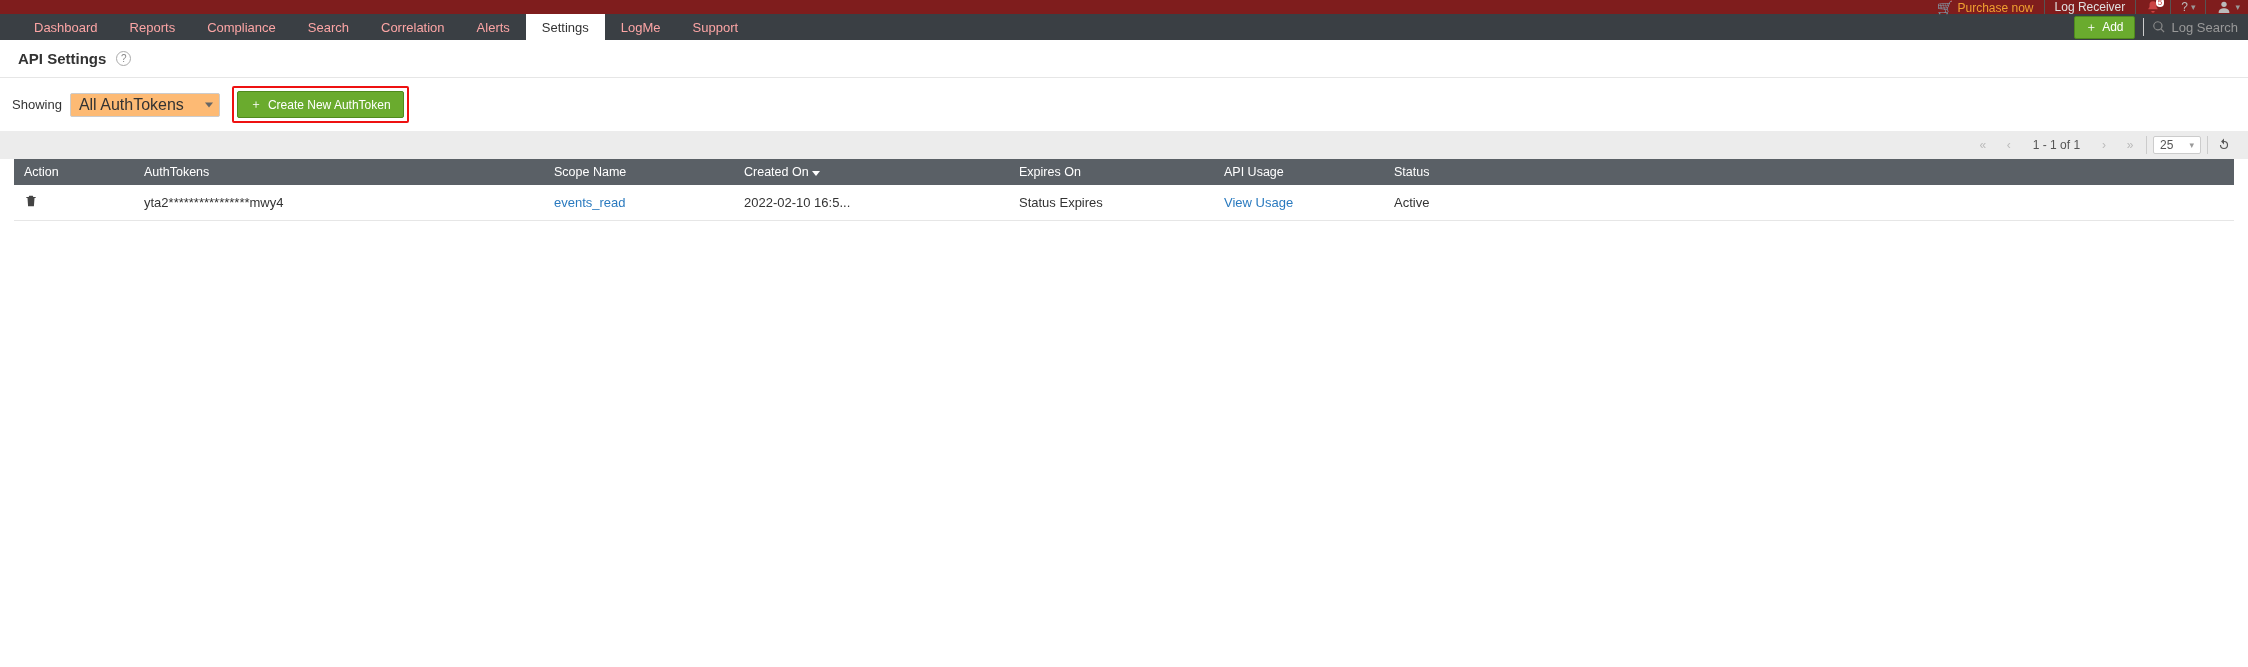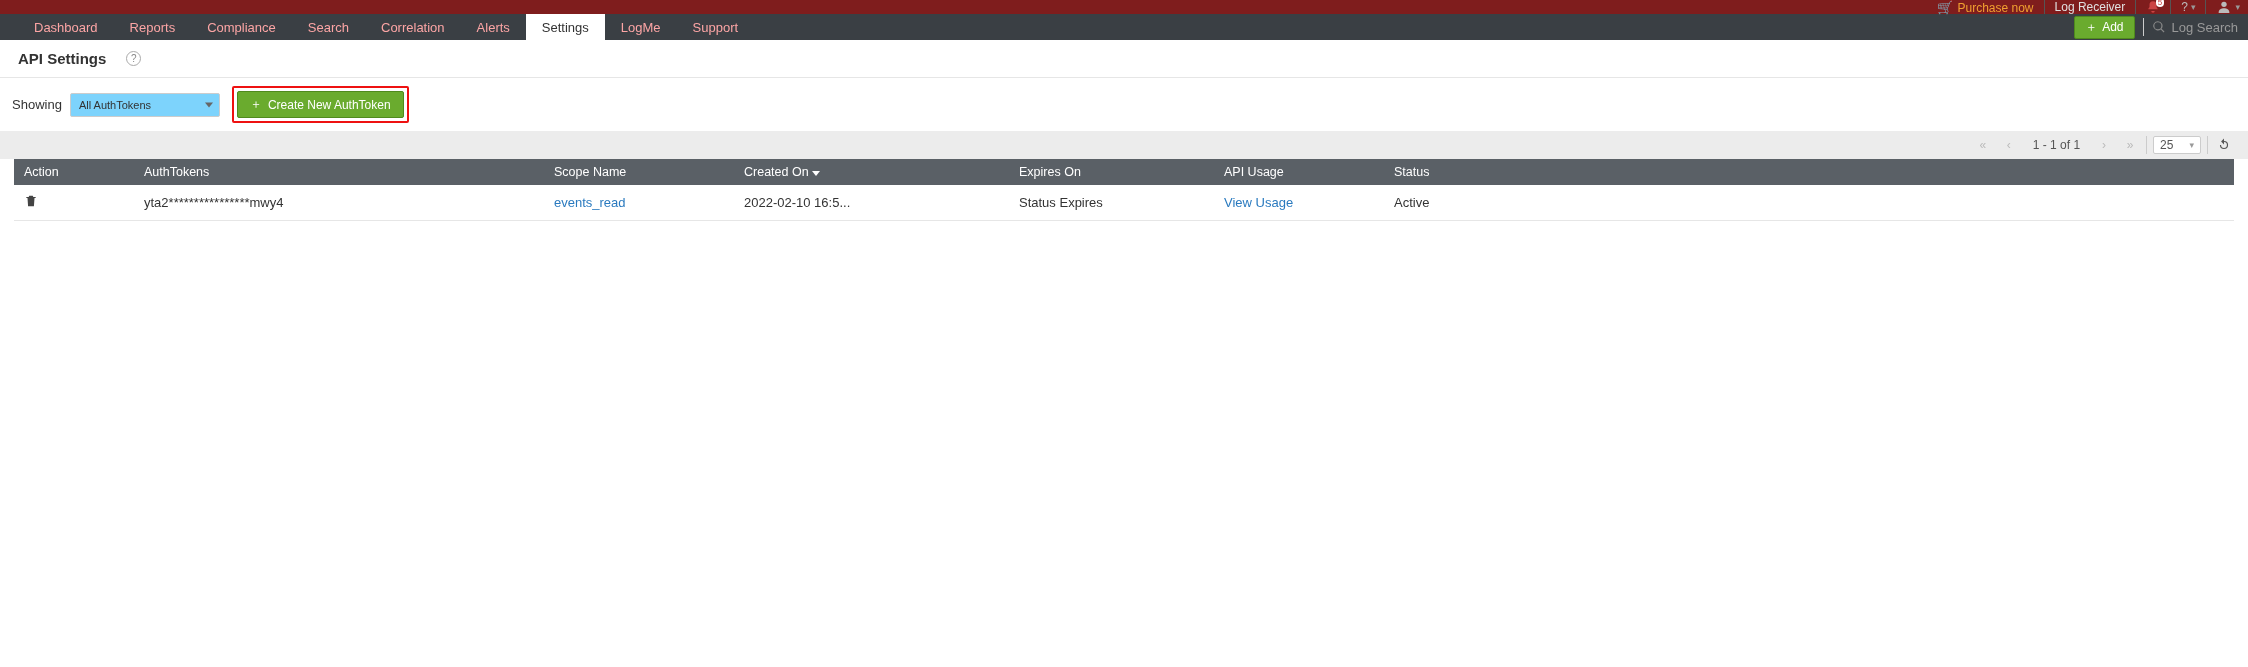--- a/index.html
+++ b/index.html
@@ -79,21 +79,21 @@
     color:#999; font-size:13px;
     cursor:pointer;
   }
   .search-slot svg { width:14px; height:14px; fill:#888; }
 
   
   .page-header {
     display:flex;
     align-items:center;
     padding:10px 18px;
-    gap:20px;
+    gap:10px;
     border-bottom:1px solid #e6e6e6;
   }
   .page-title { font-size:15px; font-weight:600; color:#333; }
   .help-circle {
     width:15px; height:15px; border:1px solid #aaa; border-radius:50%;
     display:flex; align-items:center; justify-content:center;
     font-size:10px; color:#888; cursor:pointer;
   }
 
   
@@ -103,22 +103,22 @@
     justify-content:flex-start;
     padding:8px 12px;
     gap:12px;
   }
   .filter-left { display:flex; align-items:center; gap:8px; }
   .select {
     border:1px solid #ccc;
     border-radius:2px;
     height:24px;
     padding:0 24px 0 8px;
-    font-size:11px;
-    background:#7dd3fc;
+    font-size:16px;
+    background:#fdba74;
     position:relative;
     display:flex; align-items:center;
     min-width:150px;
     cursor:pointer;
   }
   .select::after {
     content:"";
     position:absolute; right:6px; top:50%; transform:translateY(-50%);
     border-left:4px solid transparent;
     border-right:4px solid transparent;

